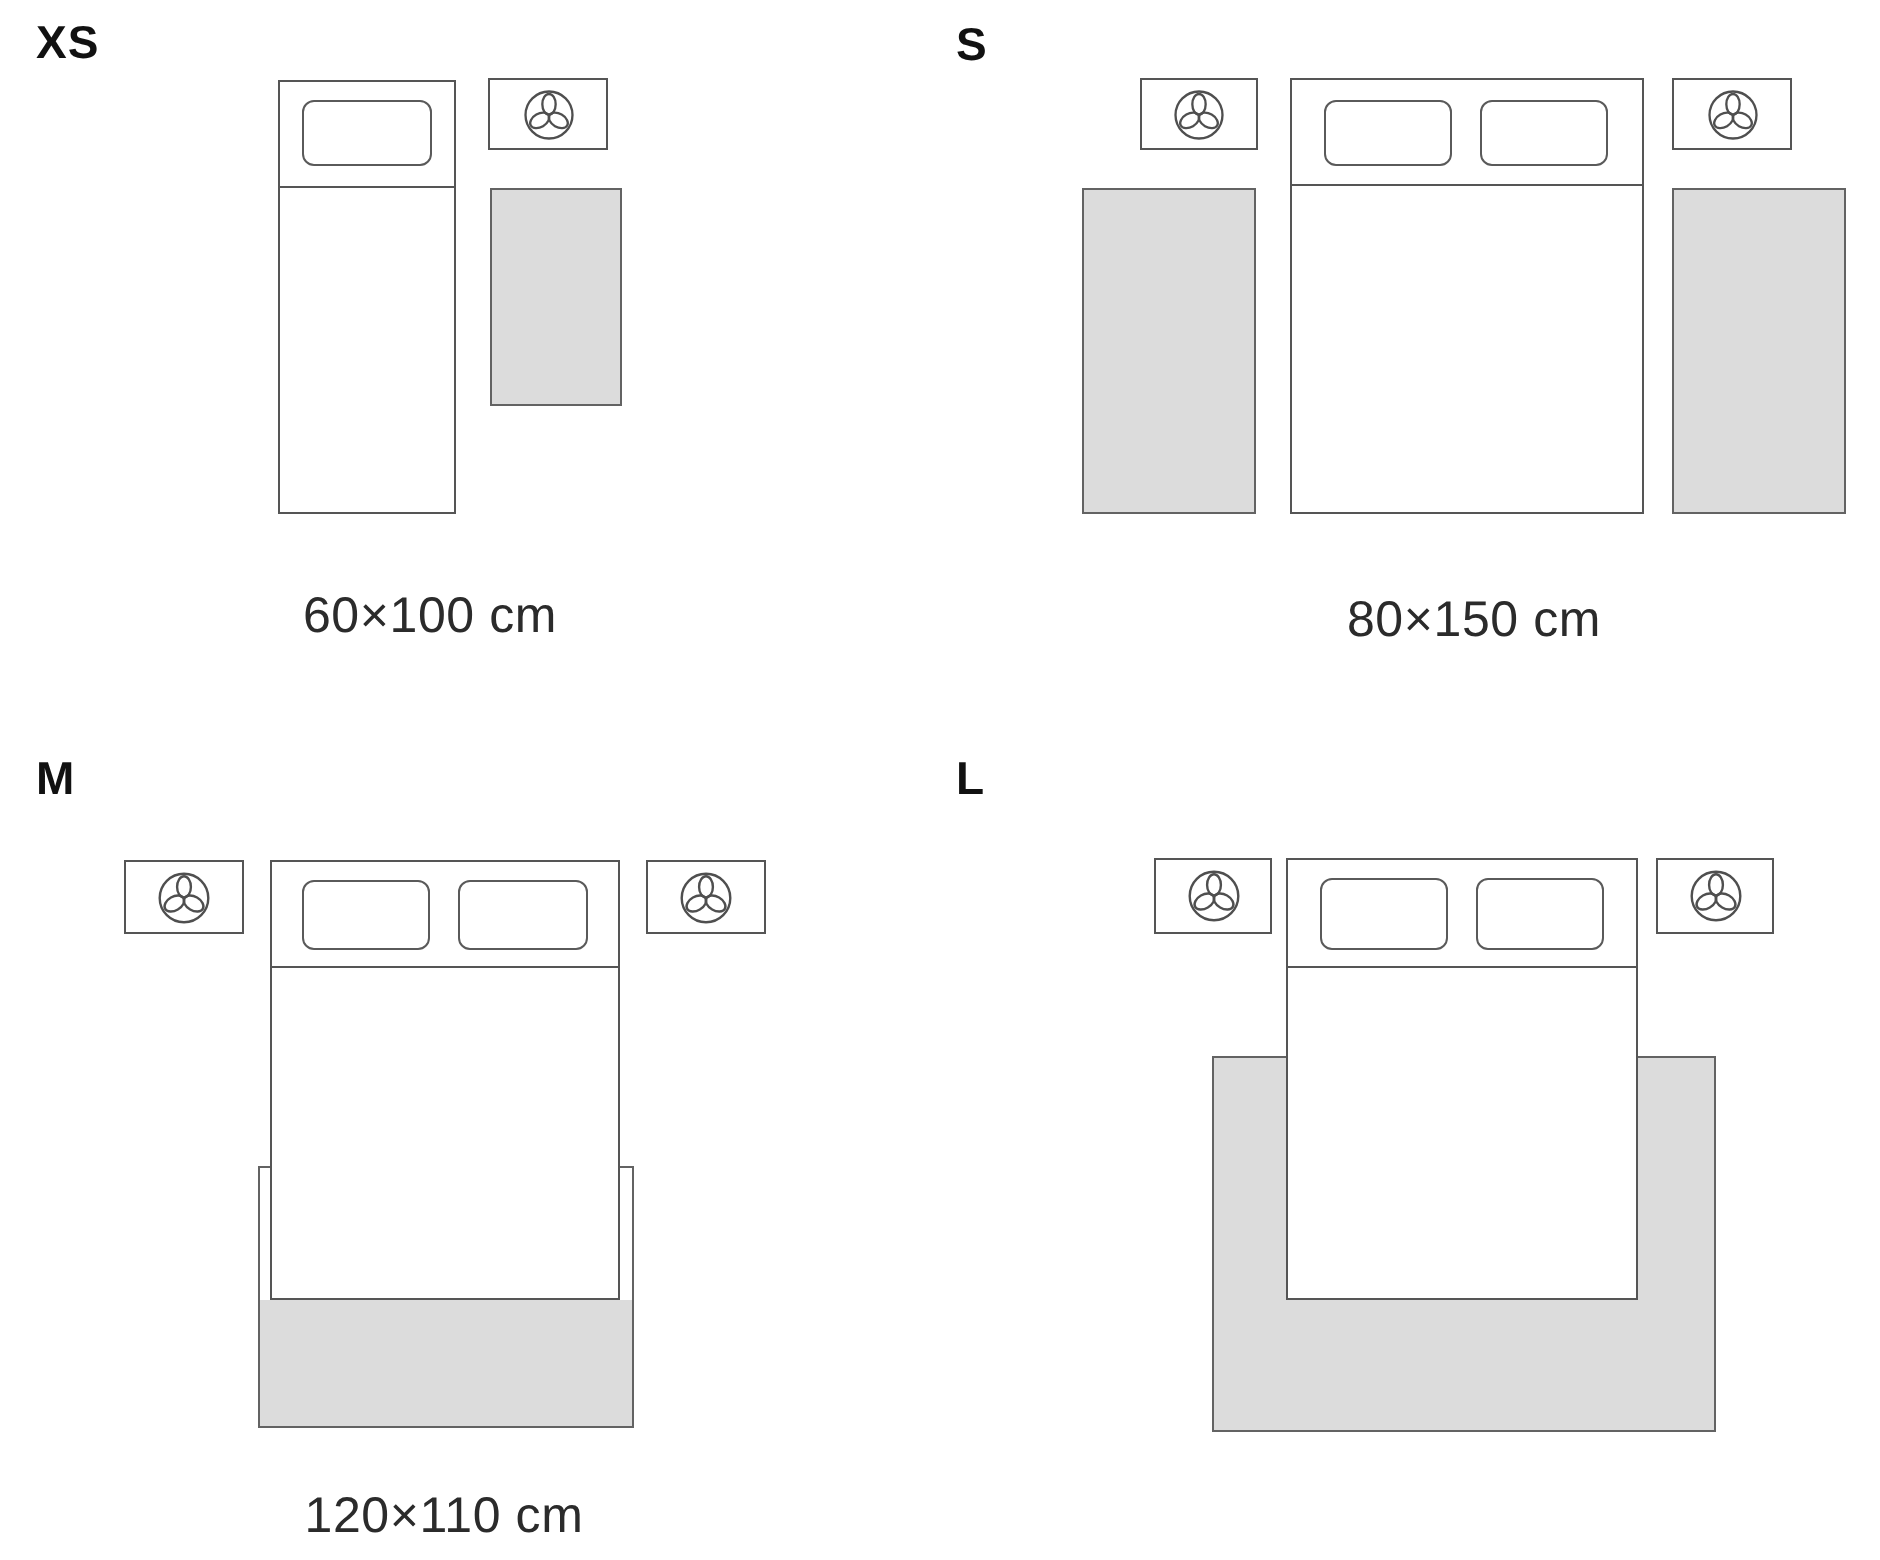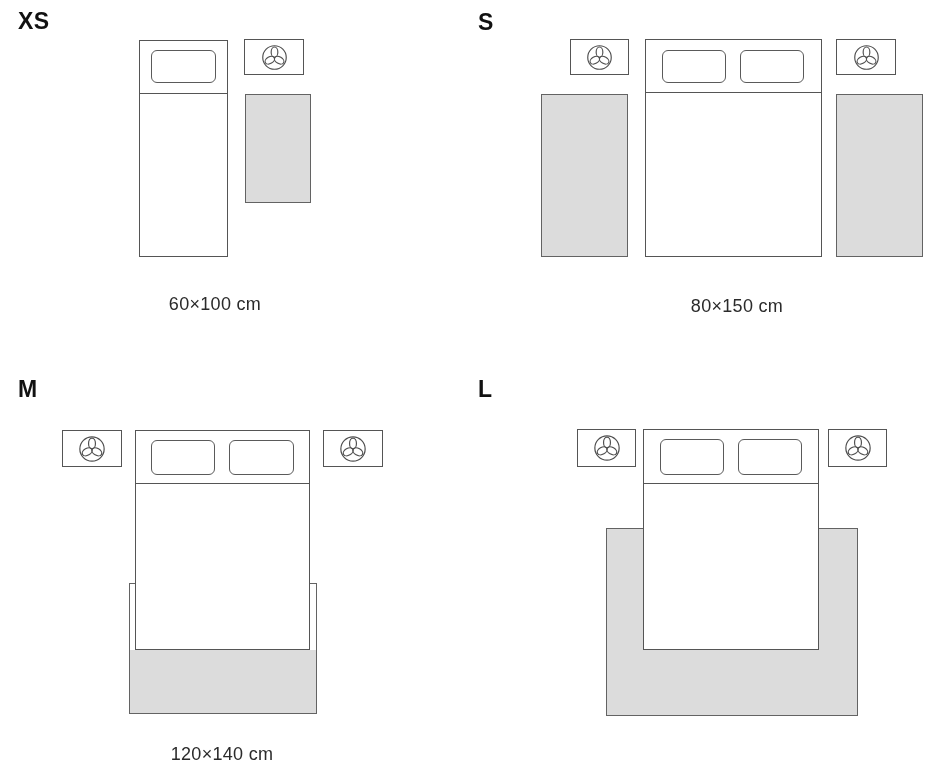--- a/index.html
+++ b/index.html
@@ -17,21 +17,21 @@
     position: absolute;
     font-size: 23px;
     font-weight: 700;
     color: #111111;
     letter-spacing: 0.5px;
   }
   .caption {
     position: absolute;
     width: 400px;
     text-align: center;
-    font-size: 18px;
+    font-size: 25px;
     font-weight: 400;
     color: #2b2b2b;
     letter-spacing: 0.3px;
   }
   .bed {
     position: absolute;
     background: #ffffff;
     border: 1px solid #555555;
     z-index: 2;
   }
@@ -153,21 +153,21 @@
     <div class="stand" style="left:323px; top:90px; width:60px; height:37px;">
       <svg width="30" height="30">
           <use href="#plant-glyph"></use>
         </svg>
     </div>
 
     <div class="rug hollow" style="left:129px; top:243px; width:188px; height:131px;">
       <div class="rug-fill" style="top:66px;"></div>
     </div>
 
-    <div class="caption" style="left:22px; top:404px;">120×140 cm</div>
+    <div class="caption" style="left:22px; top:404px;">120×110 cm</div>
   </div>
 
   <div class="quad" style="left:470px; top:340px; width:470px; height:440px;">
     <div class="size-label" style="left:8px; top:36px;">L</div>
 
     <div class="stand" style="left:107px; top:89px; width:59px; height:38px;">
       <svg width="30" height="30">
           <use href="#plant-glyph"></use>
         </svg>
     </div>

